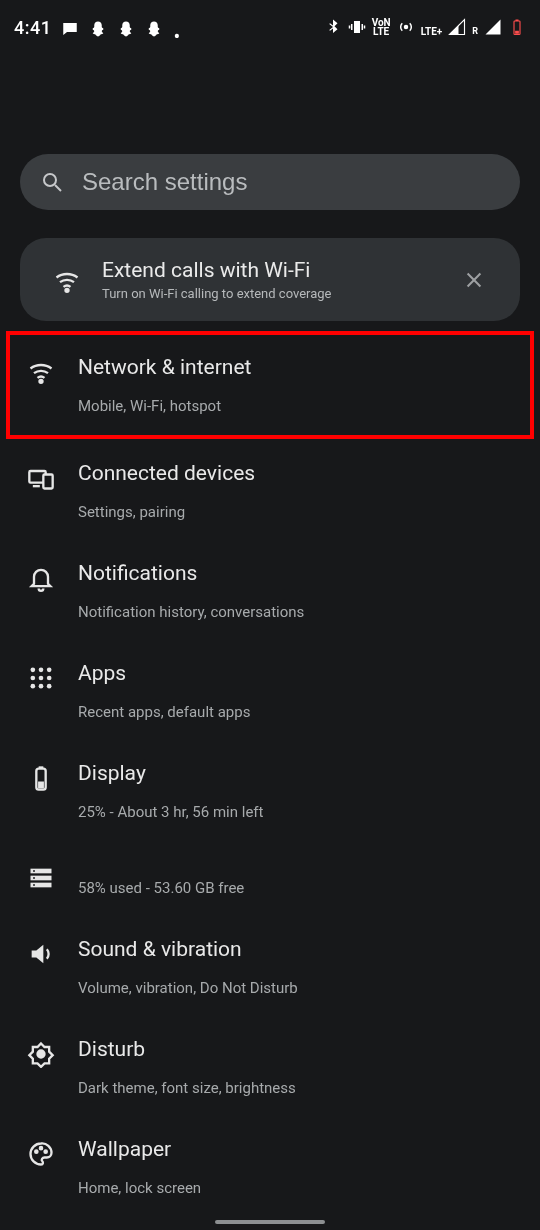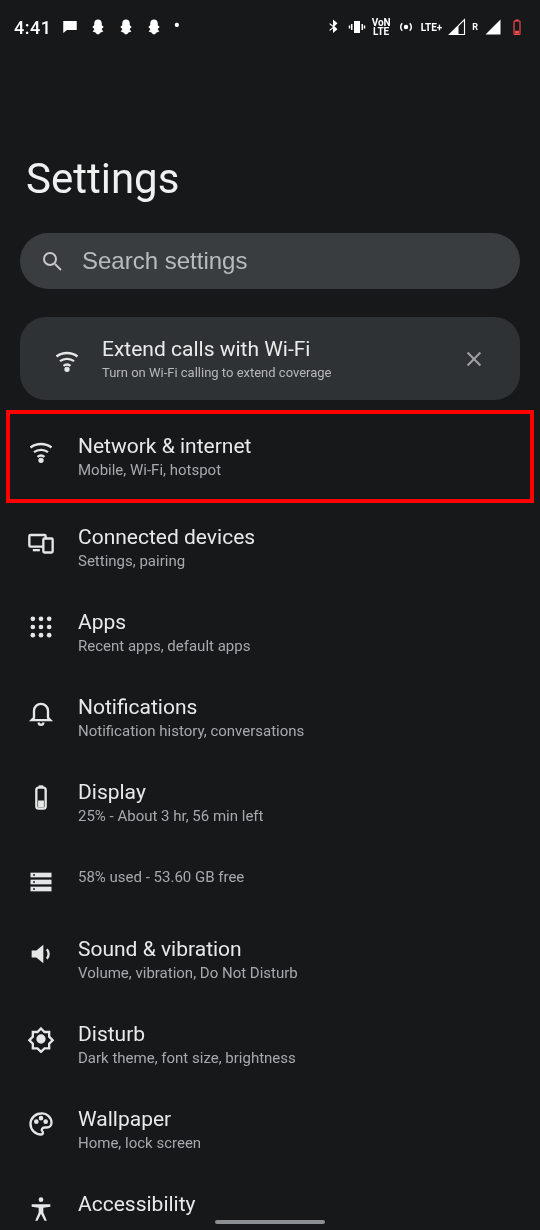--- a/index.html
+++ b/index.html
@@ -1,20 +1,20 @@
 <!DOCTYPE html>
 <html><head>
   <meta charset="utf-8">
   <style>
     * { margin: 0; padding: 0; box-sizing: border-box; }
     html, body { width: 540px; height: 1230px; background: #17181a; color: #e6e6e6; font-family: Roboto, "Helvetica Neue", Arial, sans-serif; overflow: hidden; }
     
     .status-bar { height: 54px; display: flex; align-items: center; justify-content: space-between; padding: 0 14px; color: #fff; font-size: 18px; }
-    .status-left { display: flex; align-items: center; gap: 10px; }
-    .status-right { display: flex; align-items: center; gap: 6px; }
+    .status-left { display: flex; align-items: flex-end; gap: 10px; }
+    .status-right { display: flex; align-items: flex-end; gap: 6px; }
     .clock { font-weight: 500; letter-spacing: 0.5px; }
     .status-icon { width: 18px; height: 18px; display: inline-flex; align-items: center; justify-content: center; }
     .status-icon svg { width: 100%; height: 100%; }
     .dot { font-size: 20px; line-height: 0; position: relative; top: -2px; }
     .txt-ind { font-size: 10px; font-weight: 700; line-height: 9px; text-align: center; }
     
     .content { padding: 0 20px; }
     .spacer-top { height: 100px; }
     .title { font-size: 42px; font-weight: 400; color: #f0f0f0; margin: 0 6px 30px 6px; }
     
@@ -28,21 +28,21 @@
     .card .t2 { font-size: 13px; color: #b6b9bb; margin-top: 4px; }
     .close-btn { width: 28px; height: 28px; display: flex; align-items: center; justify-content: center; cursor: pointer; color: #9ea1a3; }
     
     .list { margin-top: 14px; }
     .row { display: flex; align-items: flex-start; gap: 22px; padding: 20px 6px; }
     .row.highlight { outline: 4px solid #ff0000; outline-offset: 0; margin: 6px -10px 6px -10px; padding: 20px 16px; position: relative; }
     .icon-wrap { width: 30px; height: 30px; display: flex; align-items: center; justify-content: center; margin-top: 2px; color: #dedede; }
     .icon-wrap svg { width: 28px; height: 28px; }
     .row .texts { flex: 1; }
     .row .t1 { font-size: 21px; color: #e9e9e9; }
-    .row .t2 { font-size: 15px; color: #a7aaac; margin-top: 3px; }
+    .row .t2 { font-size: 15px; color: #a7aaac; margin-top: 18px; }
     
     .nav-ind { position: absolute; bottom: 6px; left: 50%; transform: translateX(-50%); width: 110px; height: 4px; background: #8c8f91; border-radius: 2px; }
   </style>
 </head>
 <body>
 
 <div class="status-bar">
   <div class="status-left">
     <span class="clock">4:41</span>
     <span class="status-icon">
@@ -105,21 +105,20 @@
           <rect x="8" y="4" width="8" height="18" rx="1" fill="none" stroke="#ff4d4d" stroke-width="1.5"></rect>
           <rect x="10" y="2" width="4" height="2" fill="#ff4d4d"></rect>
           <rect x="9.5" y="17" width="5" height="4" fill="#ff4d4d"></rect>
         </svg>
     </span>
   </div>
 </div>
 
 <div class="content">
   <div class="spacer-top"></div>
-  <h1 class="title">Settings</h1>
 
   <div class="search">
     <span class="status-icon" style="width:24px;height:24px;color:#c6c8ca">
       <svg viewBox="0 0 24 24" fill="none" stroke="currentColor" stroke-width="2">
           <circle cx="10" cy="10" r="6"></circle>
           <line x1="15" y1="15" x2="21" y2="21"></line>
         </svg>
     </span>
     <input type="text" placeholder="Search settings" style="">
   </div>
@@ -166,20 +165,33 @@
       <span class="icon-wrap">
         <svg viewBox="0 0 24 24" fill="none" stroke="#e6e6e6" stroke-width="2">
             <rect x="2" y="6" width="14" height="10" rx="1"></rect>
             <rect x="14" y="9" width="8" height="12" rx="1" fill="#17181a"></rect>
             <line x1="5" y1="19" x2="11" y2="19"></line>
           </svg>
       </span>
       <div class="texts">
         <div class="t1">Connected devices</div>
         <div class="t2">Settings, pairing</div>
+      </div>
+    </div>
+
+    <div class="row">
+      <span class="icon-wrap">
+        <svg viewBox="0 0 24 24" fill="none" stroke="#e6e6e6" stroke-width="2">
+            <path d="M6 17V11a6 6 0 1 1 12 0v6l2 2H4z"></path>
+            <path d="M10 21a2 2 0 0 0 4 0"></path>
+          </svg>
+      </span>
+      <div class="texts">
+        <div class="t1">Notifications</div>
+        <div class="t2">Notification history, conversations</div>
       </div>
     </div>
 
     <div class="row">
       <span class="icon-wrap">
         <svg viewBox="0 0 24 24" fill="#e6e6e6">
             <circle cx="5" cy="5" r="2"></circle>
             <circle cx="12" cy="5" r="2"></circle>
             <circle cx="19" cy="5" r="2"></circle>
             <circle cx="5" cy="12" r="2"></circle>
@@ -191,33 +203,20 @@
           </svg>
       </span>
       <div class="texts">
         <div class="t1">Apps</div>
         <div class="t2">Recent apps, default apps</div>
       </div>
     </div>
 
     <div class="row">
       <span class="icon-wrap">
-        <svg viewBox="0 0 24 24" fill="none" stroke="#e6e6e6" stroke-width="2">
-            <path d="M6 17V11a6 6 0 1 1 12 0v6l2 2H4z"></path>
-            <path d="M10 21a2 2 0 0 0 4 0"></path>
-          </svg>
-      </span>
-      <div class="texts">
-        <div class="t1">Notifications</div>
-        <div class="t2">Notification history, conversations</div>
-      </div>
-    </div>
-
-    <div class="row">
-      <span class="icon-wrap">
         <svg viewBox="0 0 24 24" fill="#e6e6e6">
             <rect x="8" y="4" width="8" height="18" rx="2" fill="none" stroke="#e6e6e6" stroke-width="2"></rect>
             <rect x="10" y="2" width="4" height="2"></rect>
             <rect x="9.5" y="15" width="5" height="6"></rect>
           </svg>
       </span>
       <div class="texts">
         <div class="t1">Display</div>
         <div class="t2">25% - About 3 hr, 56 min left</div>
       </div>

